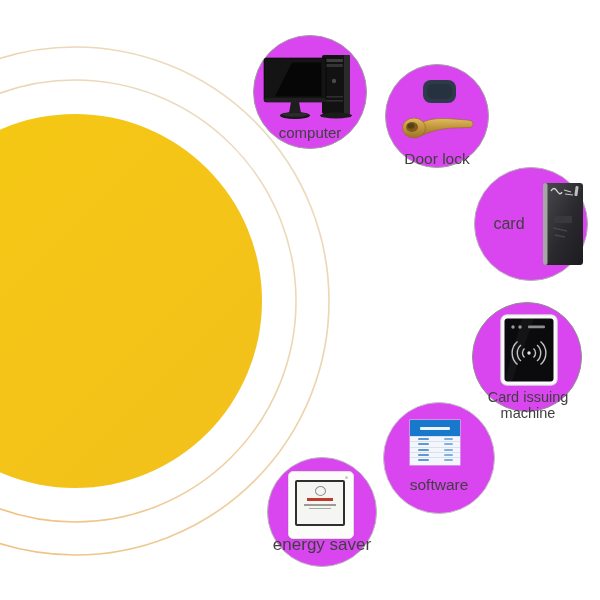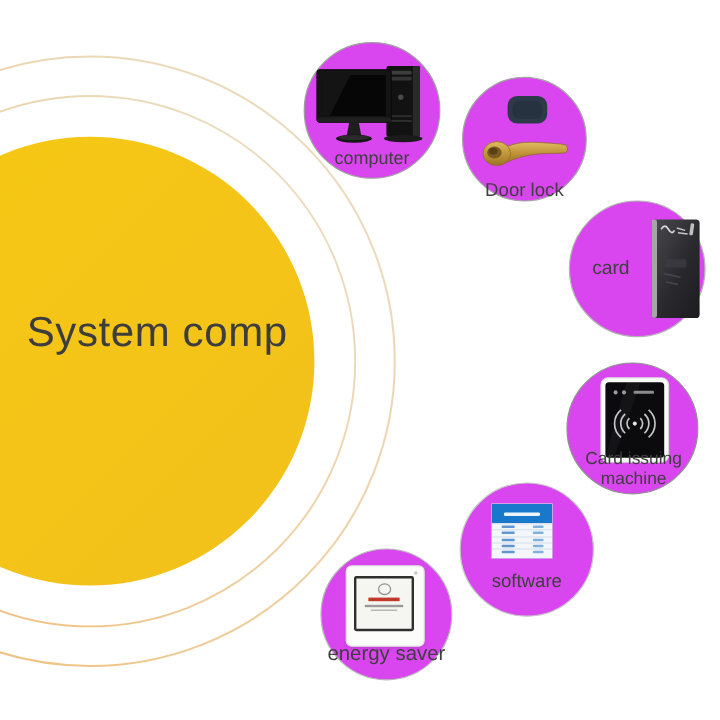--- a/index.html
+++ b/index.html
@@ -16,21 +16,21 @@
   #n-doorlock{left:385px;top:64px;width:104px;height:104px;border:1.5px solid #a3a3a3;}
   #n-card{left:474px;top:167px;width:114px;height:114px;border:1.5px solid #b3b3b3;text-decoration:underline;}
   #n-issuer{left:472px;top:302px;width:110px;height:110px;border:1.5px solid #8f8f8f;}
   #n-software{left:383px;top:402px;width:112px;height:112px;border:1.5px solid #c6c6c6;}
   #n-energy{left:267px;top:457px;width:110px;height:110px;border:1.5px solid #b8b8b8;}
 
   .node-label{position:absolute;left:0;width:100%;text-align:center;color:#3f3f3f;}
   #n-computer .node-label{top:118px;font-size:15px;top:88px;}
   #n-doorlock .node-label{top:85px;font-size:15.5px;text-align:center;}
   #n-card .node-label{left:6px;width:56px;top:47px;font-size:16px;}
-  #n-issuer .node-label{left:-10px;width:130px;top:72px;font-size:14.5px;text-align:center;}
+  #n-issuer .node-label{left:-10px;width:130px;top:86px;font-size:14.5px;text-align:center;}
   #n-software .node-label{top:73px;font-size:15.5px;}
   #n-energy .node-label{top:77px;font-size:17px;}
 
   .icon-abs{position:absolute;}
   #ic-computer{left:8px;top:16px;}
   #ic-doorlock{left:11px;top:13px;}
   #ic-card{left:67px;top:14px;}
   #ic-issuer{left:27px;top:11px;}
 
   
@@ -70,21 +70,20 @@
         <stop offset="0" stop-color="#f6c913"></stop>
         <stop offset="1" stop-color="#f2c01c"></stop>
       </linearGradient>
     </defs>
     <circle cx="75" cy="301" r="254" fill="none" stroke="url(#ringGrad)" stroke-width="1.7"></circle>
     <circle cx="75" cy="301" r="221" fill="none" stroke="url(#ringGrad)" stroke-width="1.6"></circle>
     <circle cx="75" cy="301" r="187" fill="url(#sunGrad)"></circle>
   </svg>
 
   <div class="main-title">
-    <div>System comp</div>
   </div>
 
   <div class="node" id="n-computer">
     <svg class="icon-abs" id="ic-computer" width="98" height="72" viewBox="0 0 98 72">
 
       <rect x="60" y="3" width="28" height="59" rx="2" fill="#121212"></rect>
       <rect x="82" y="3" width="6" height="59" rx="1" fill="#2a2a2a"></rect>
       <rect x="64" y="7" width="17" height="3" rx="1" fill="#3e3e3e"></rect>
       <rect x="64" y="12" width="17" height="3" rx="1" fill="#343434"></rect>
       <circle cx="72" cy="29" r="2.2" fill="#4a4a4a"></circle>

